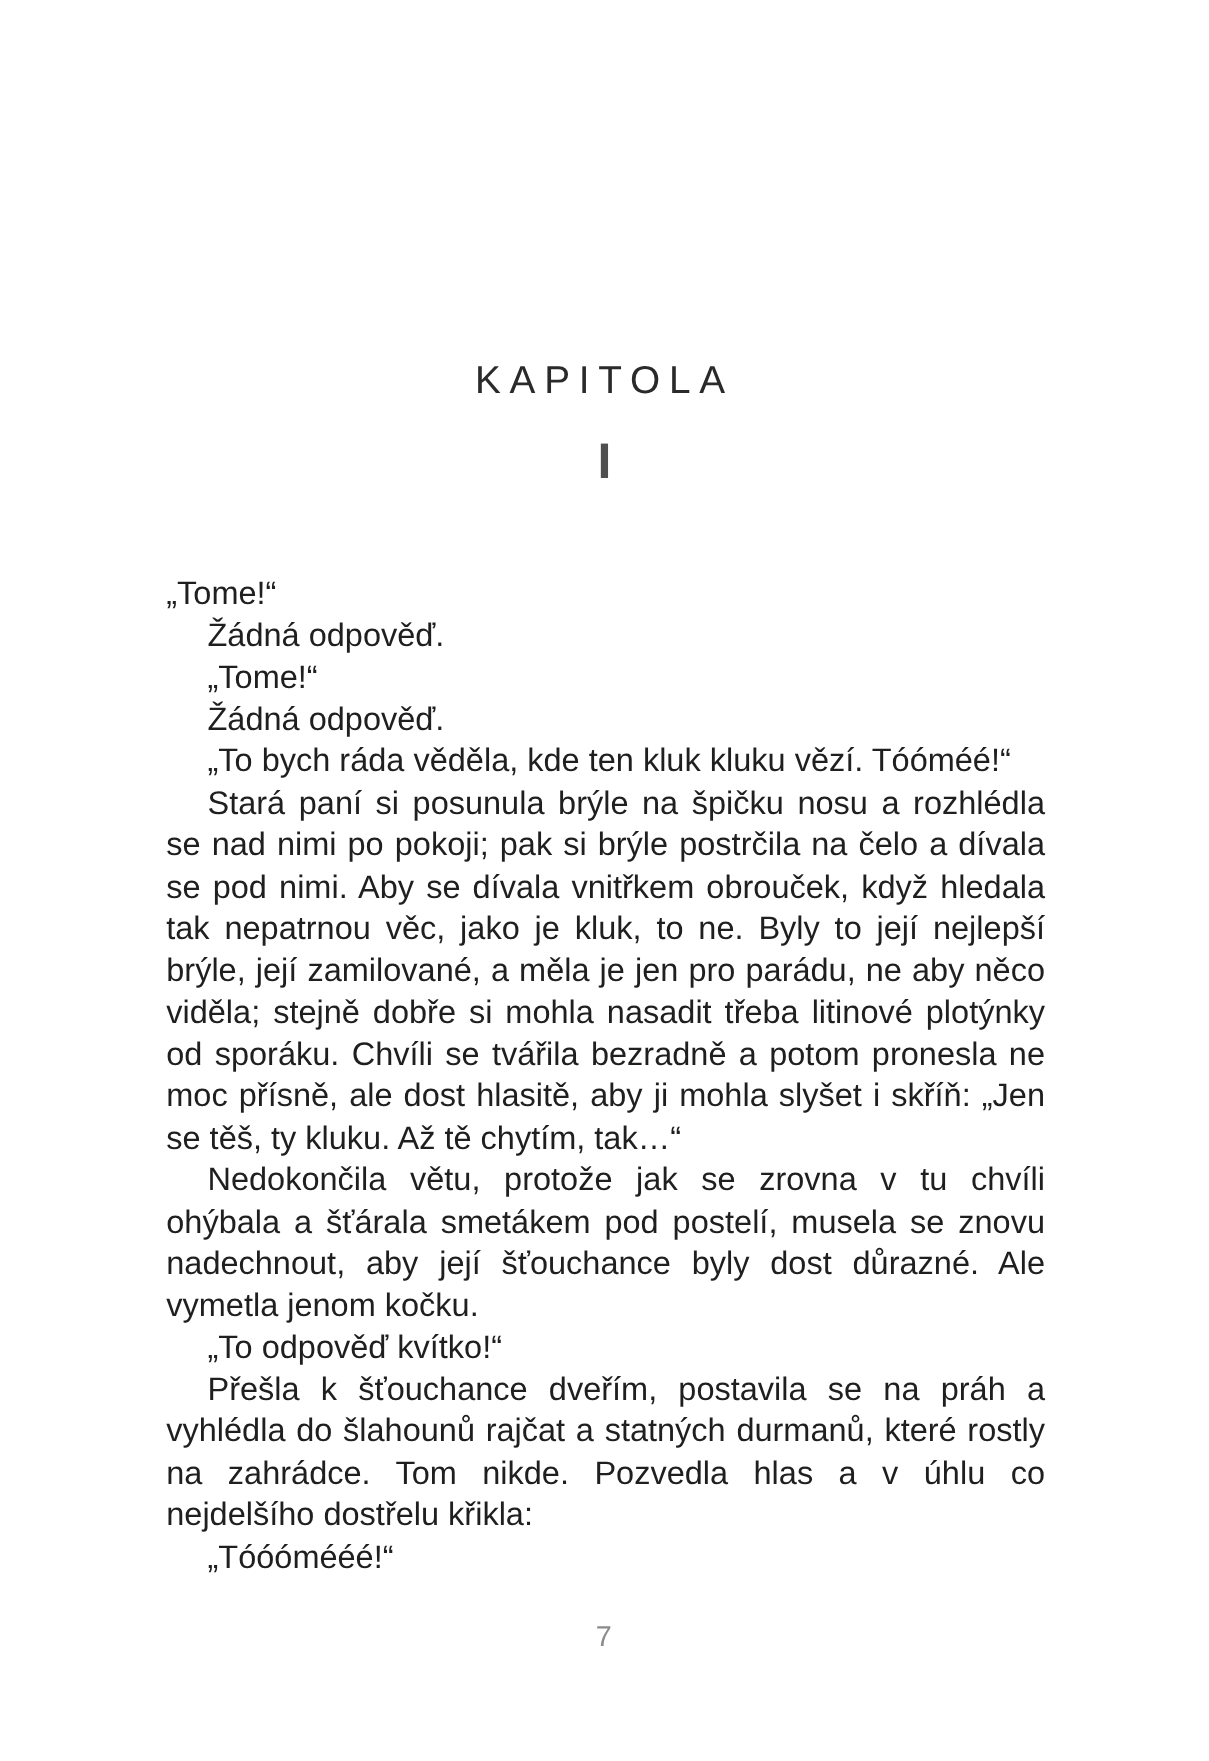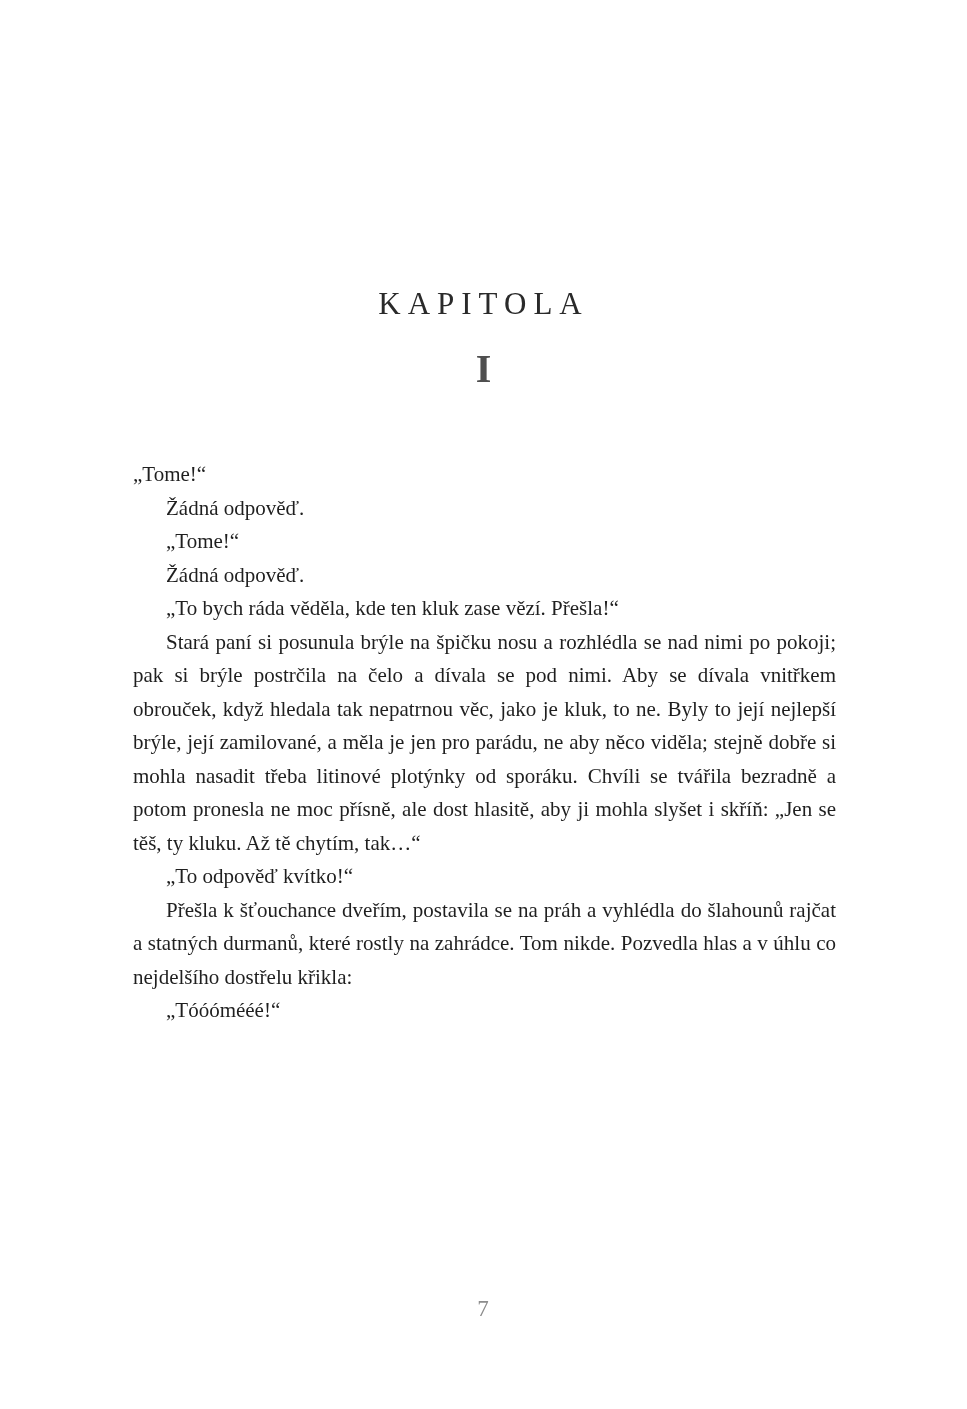--- a/index.html
+++ b/index.html
@@ -5,21 +5,21 @@
   html, body {
     margin: 0;
     padding: 0;
     background: #ffffff;
   }
   .page {
     position: relative;
     width: 967px;
     height: 1409px;
     background: #ffffff;
-    font-family: Liberation Serif, serif;
+    font-family: Liberation Sans, sans-serif;
     color: #1f1f1f;
     overflow: hidden;
   }
   .chapter-heading {
     position: absolute;
     top: 286px;
     left: 0;
     width: 967px;
     text-align: center;
   }
@@ -34,21 +34,21 @@
     font-size: 40px;
     font-weight: 700;
     color: #4f4f4f;
     line-height: 1;
   }
   .body-text {
     position: absolute;
     top: 458px;
     left: 133px;
     width: 703px;
-    font-size: 21px;
+    font-size: 26px;
     line-height: 33.5px;
     text-align: justify;
   }
   .para {
     margin: 0;
     text-indent: 33px;
   }
   .para.no-indent {
     text-indent: 0;
   }
@@ -73,22 +73,23 @@
   <header class="chapter-heading">
     <div class="chapter-label">KAPITOLA</div>
     <div class="chapter-number">I</div>
   </header>
 
   <main class="body-text">
     <p class="para no-indent">„Tome!“</p>
     <p class="para">Žádná odpověď.</p>
     <p class="para">„Tome!“</p>
     <p class="para">Žádná odpověď.</p>
-    <p class="para">„To bych ráda věděla, kde ten kluk zase vězí. Přešla!“</p>
+    <p class="para">„To bych ráda věděla, kde ten kluk kluku vězí. Tóóméé!“</p>
     <p class="para">Stará paní si posunula brýle na špičku nosu a rozhlédla se nad nimi po pokoji; pak si brýle postrčila na čelo a dívala se pod nimi. Aby se dívala vnitřkem obrouček, když hledala tak nepatrnou věc, jako je kluk, to ne. Byly to její nejlepší brýle, její zamilované, a měla je jen pro parádu, ne aby něco viděla; stejně dobře si mohla nasadit třeba litinové plotýnky od sporáku. Chvíli se tvářila bezradně a potom pronesla ne moc přísně, ale dost hlasitě, aby ji mohla slyšet i skříň: „Jen se těš, ty kluku. Až tě chytím, tak…“</p>
+    <p class="para">Nedokončila větu, protože jak se zrovna v tu chvíli ohýbala a šťárala smetákem pod postelí, musela se znovu nadechnout, aby její šťouchance byly dost důrazné. Ale vymetla jenom kočku.</p>
     <p class="para">„To odpověď kvítko!“</p>
     <p class="para">Přešla k šťouchance dveřím, postavila se na práh a vyhlédla do šlahounů rajčat a statných durmanů, které rostly na zahrádce. Tom nikde. Pozvedla hlas a v úhlu co nejdelšího dostřelu křikla:</p>
     <p class="para">„Tóóómééé!“</p>
   </main>
 
   <footer class="page-footer">
     <span class="page-number">7</span>
   </footer>
 
 </div>

